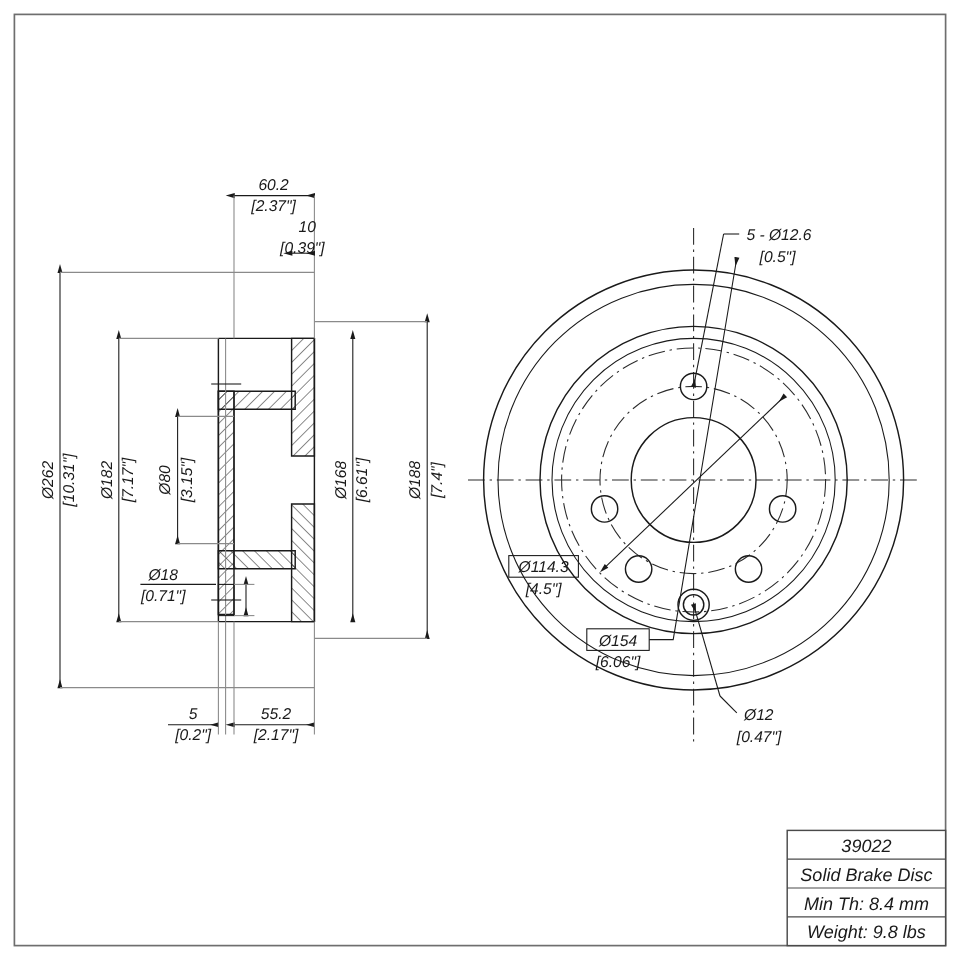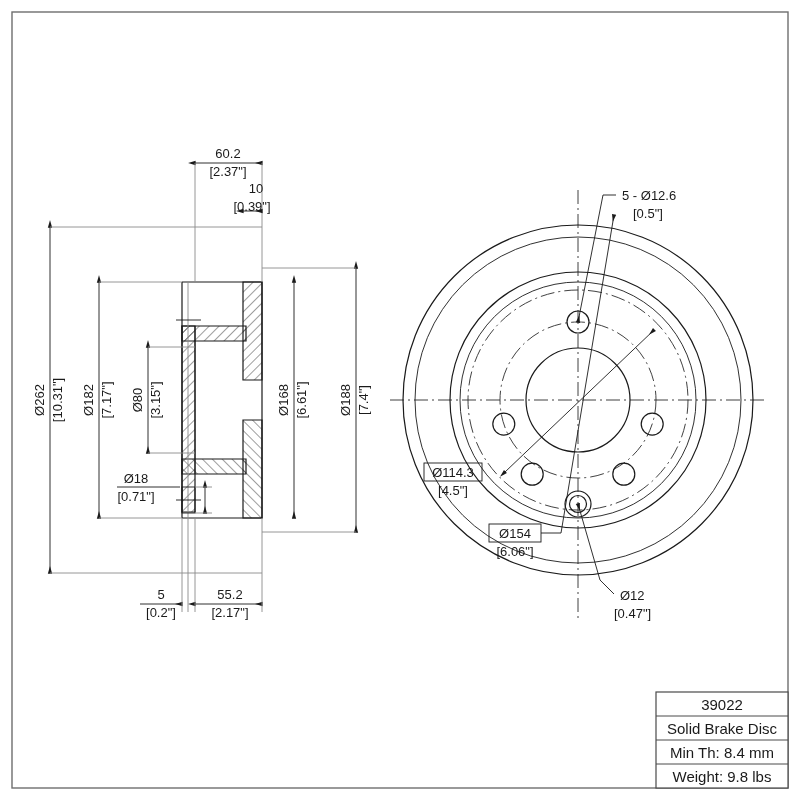--- a/index.html
+++ b/index.html
@@ -12,20 +12,21 @@
     width: 800px;
     height: 800px;
     font-family: "Liberation Sans", sans-serif;
     overflow: hidden;
   }
   #drawing-sheet {
     position: relative;
     width: 800px;
     height: 800px;
     background: #ffffff;
+    font-style: italic;
   }
   #drawing-svg {
     position: absolute;
     top: 0;
     left: 0;
     width: 800px;
     height: 800px;
   }
   .dim-text {
     font-family: "Liberation Sans", sans-serif;

